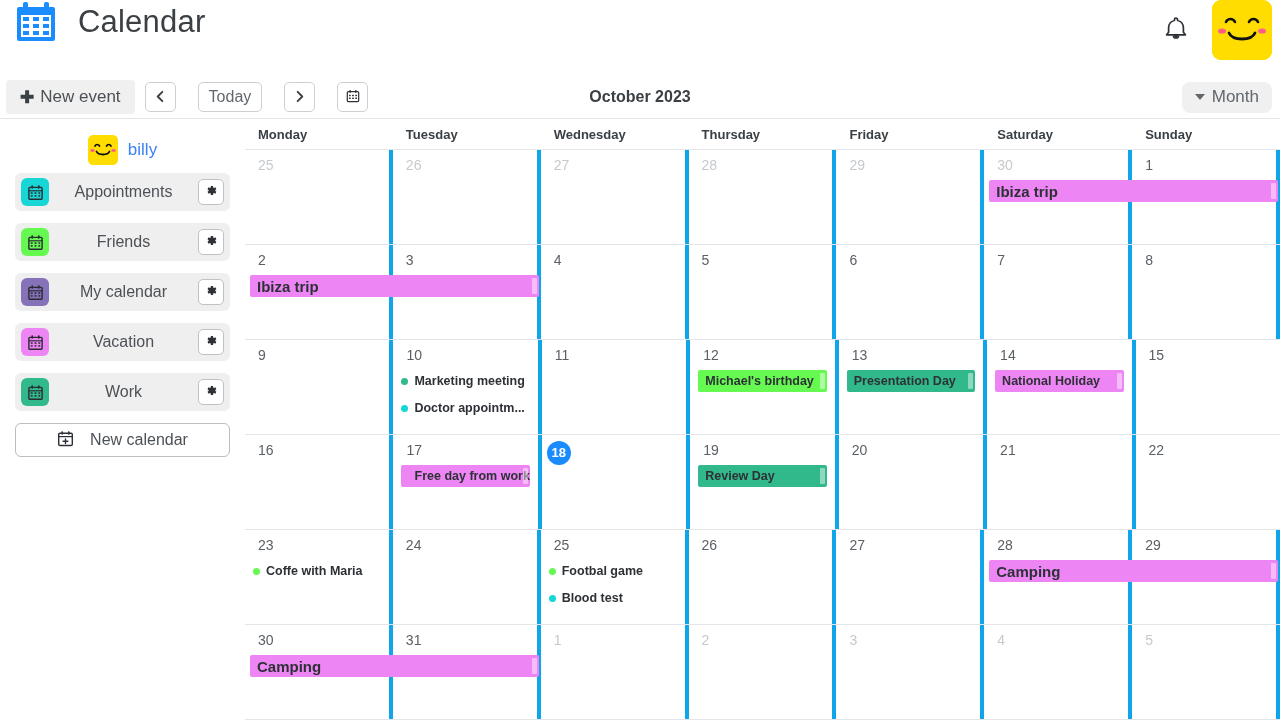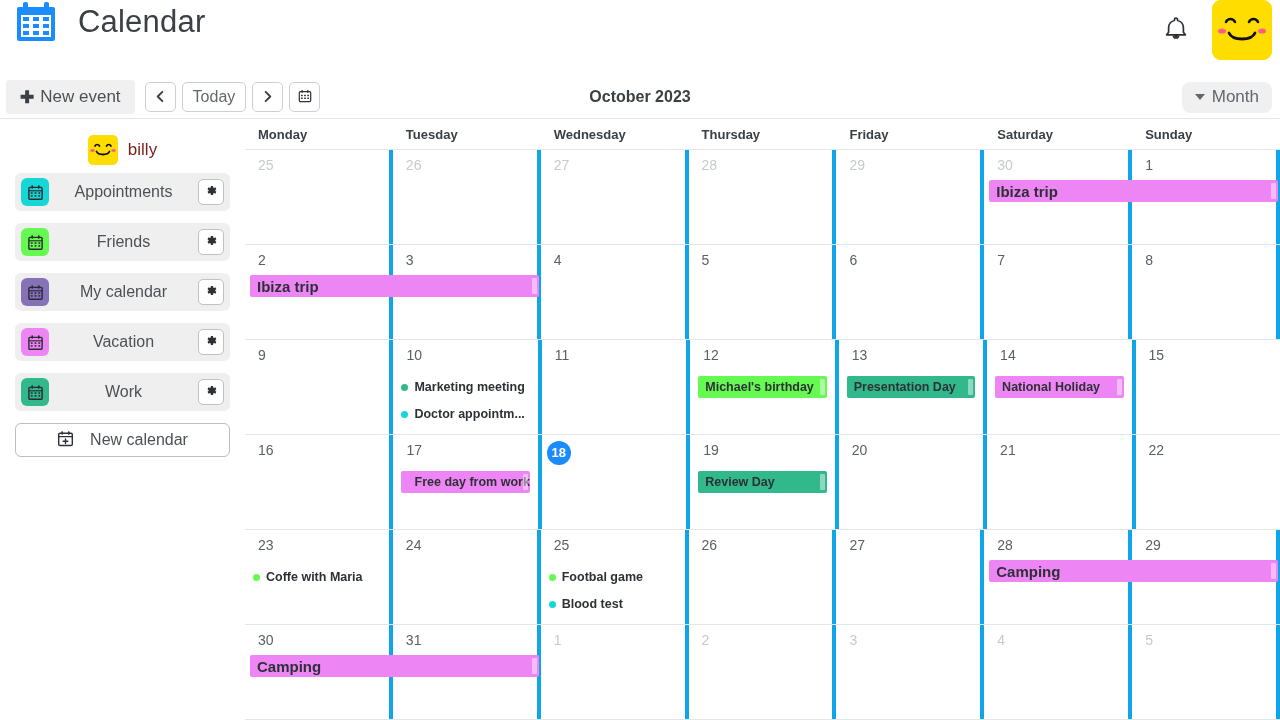--- a/index.html
+++ b/index.html
@@ -57,21 +57,21 @@
     align-items: center; justify-content: center;
     padding: 0 10px;
   }
   .btn-newevent {
     background: #f0f0f0; border: none; border-radius: 4px;
     height: 34px; font-size: 17px; color: #4c5156;
     padding: 0 14px; margin-left: 6px;
     display: inline-flex; align-items: center; gap: 6px;
   }
   .btn-newevent .plus { font-size: 17px; font-weight: 700; color: #3b4045; }
-  .nav-group { display: flex; gap: 6px; margin-left: 10px; }
+  .nav-group { display: flex; gap: 22px; margin-left: 10px; }
   .btn-nav { width: 31px; height: 30px; padding: 0; font-size: 15px; }
   .btn-today { min-width: 64px; font-size: 16px; }
   .btn-datepick { width: 31px; height: 30px; padding: 0; }
   .month-title {
     position: absolute; left: 0; right: 0;
     text-align: center; font-size: 16px; font-weight: 700;
     color: #3b4045; pointer-events: none;
   }
   .view-select {
     margin-left: auto; margin-right: 8px;
@@ -89,21 +89,21 @@
   .sidebar {
     position: absolute; top: 119px; left: 0;
     width: 245px; height: 601px;
     background: #ffffff; padding: 0;
   }
   .user-row {
     display: flex; align-items: center; justify-content: center;
     gap: 10px; height: 46px; margin-top: 8px;
   }
   .user-avatar { width: 30px; height: 30px; border-radius: 6px; background: #ffdd00; display:block; }
-  .user-name { font-size: 17px; color: #7f1d1d; }
+  .user-name { font-size: 17px; color: #3b82f6; }
 
   .cal-item {
     display: flex; align-items: center;
     width: 215px; height: 38px; margin: 0 auto 12px auto;
     background: #efefef; border-radius: 6px; padding: 0 6px;
     cursor: pointer;
   }
   .cal-swatch {
     width: 28px; height: 28px; border-radius: 6px;
     display: flex; align-items: center; justify-content: center;
@@ -156,21 +156,21 @@
   }
   .day.other .daynum { color: #c6cacd; }
   .day.today .daynum {
     background: #1a8cff; color: #ffffff; font-weight: 700;
     border-radius: 50%; width: 24px; height: 24px;
     line-height: 24px; text-align: center; padding-left: 0;
     margin-left: 5px; font-size: 13px;
   }
 
   
-  .ev-stack { margin-top: 12px; }
+  .ev-stack { margin-top: 6px; }
   .ev-block {
     position: relative; height: 22px; border-radius: 2px;
     display: flex; align-items: center;
     font-size: 12.5px; font-weight: 700; color: #2d3136;
     padding-left: 7px; overflow: hidden; cursor: pointer;
     margin-bottom: 5px;
   }
   .ev-block .handle {
     position: absolute; right: 2px; top: 3px;
     width: 5px; height: 16px; border-radius: 1px;

